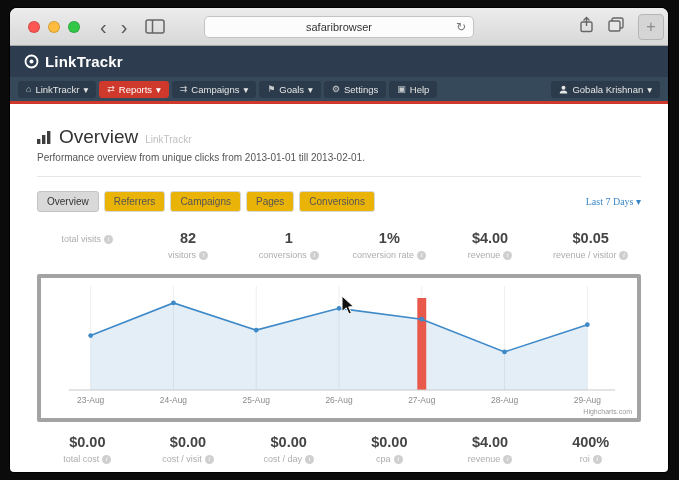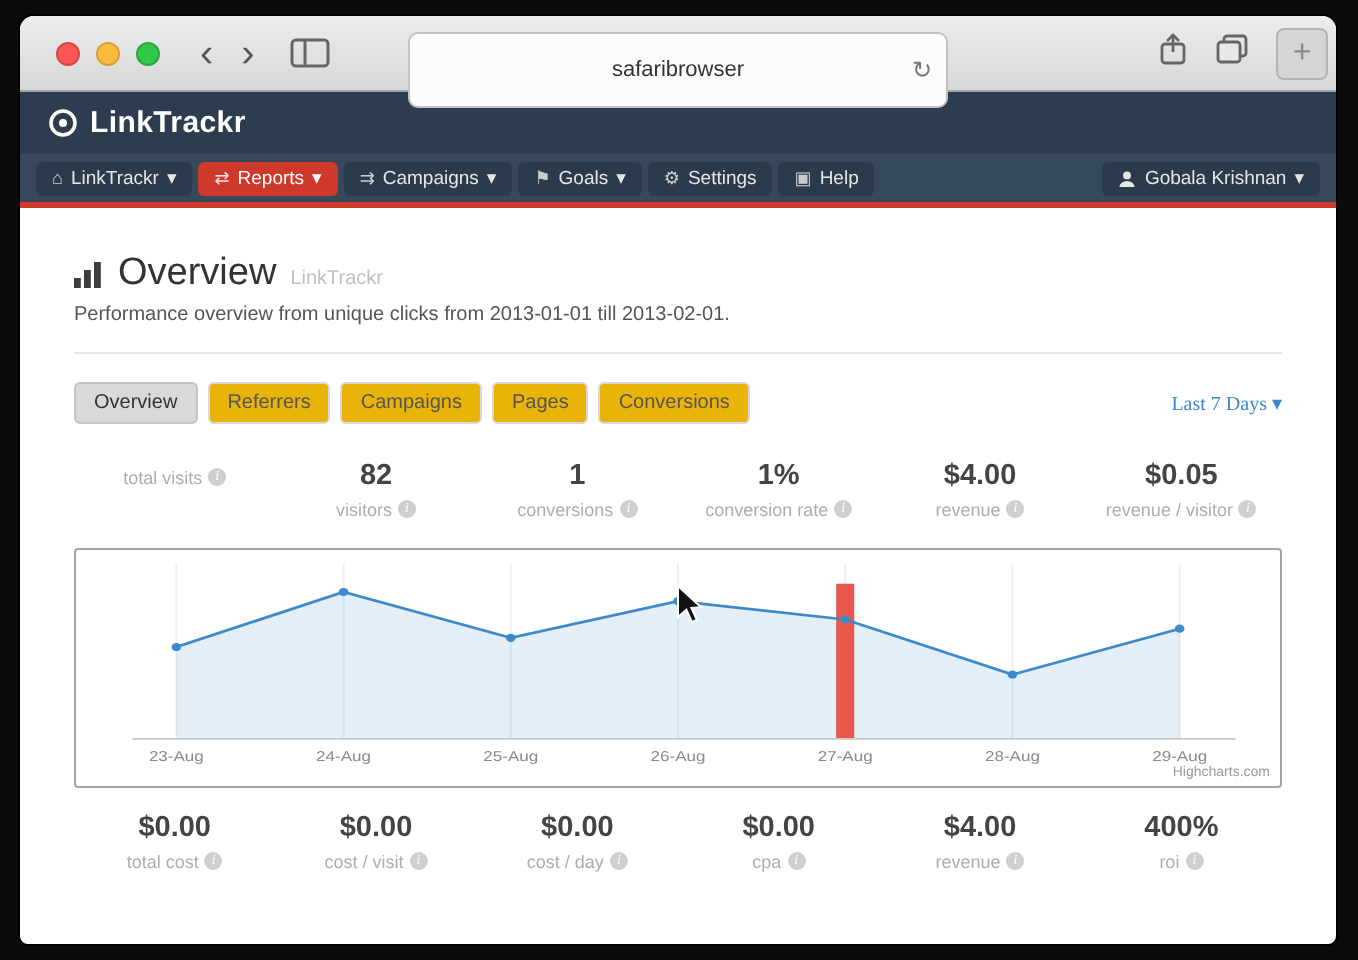--- a/index.html
+++ b/index.html
@@ -12,21 +12,21 @@
 
   
   .toolbar { position:relative; height:38px; background:linear-gradient(#ececec,#d8d8d8);
              border-bottom:1px solid #a6a6a6; display:flex; align-items:center; padding:0 10px; }
   .lights { display:flex; gap:8px; margin-left:8px; }
   .light { width:12px; height:12px; border-radius:50%; border:1px solid rgba(0,0,0,.15); }
   .light.red{background:#fc5753;} .light.yellow{background:#fdbc40;} .light.green{background:#33c748;}
   .navbtns { display:flex; gap:14px; margin-left:20px; color:#555; font-size:20px; line-height:20px; }
   .navbtns span { cursor:default; }
   .sidebar-toggle { margin-left:18px; display:flex; align-items:center; }
-  .urlbox { position:absolute; left:50%; top:8px; transform:translateX(-50%); width:270px; height:38px;
+  .urlbox { position:absolute; left:50%; top:8px; transform:translateX(-50%); width:270px; height:22px;
             background:#fcfcfc; border:1px solid #c3c3c3; border-radius:5px; display:flex; align-items:center;
             justify-content:center; font-size:11px; color:#333; }
   .urlbox .reload { position:absolute; right:7px; color:#777; font-size:12px; }
   .right-icons { margin-left:auto; display:flex; align-items:center; gap:14px; }
   .plusbox { width:26px; height:26px; background:#d5d5d5; border:1px solid #b5b5b5; border-radius:4px;
              display:flex; align-items:center; justify-content:center; color:#8a8a8a; font-size:16px; margin-right:-6px; }
 
   
   .app-header { height:31px; background:#2d3d4f; display:flex; align-items:center; padding:0 14px; }
   .brand { display:flex; align-items:center; gap:6px; color:#fff; font-size:15px; font-weight:bold; letter-spacing:.2px; }
@@ -48,25 +48,25 @@
   .rule { border-top:1px solid #e6e6e6; margin:13px 0 0 0; }
 
   .tabs-row { display:flex; align-items:center; gap:5px; margin-top:14px; }
   .tab { font-size:10px; color:#555; padding:4px 9px; border:1px solid #d8d8d8; border-radius:3px; background:#eab308; cursor:default; }
   .tab.active { background:#d9d9d9; border-color:#c4c4c4; color:#333; }
   .daterange { margin-left:auto; font-size:10px; color:#3a87c8; cursor:default;font-family:Liberation Serif, serif; }
 
   .stats-row { display:flex; margin-top:18px; }
   .stat { flex:1; text-align:center; }
   .stat-value { font-size:14.5px; font-weight:bold; color:#444; }
-  .stat-label { font-size:9px; color:#adadad; margin-top:4px; display:flex; justify-content:center; gap:3px; }
+  .stat-label { font-size:9px; color:#adadad; margin-top:4px; display:flex; justify-content:center; align-items:center; gap:3px; }
   .info { display:inline-block; width:9px; height:9px; border-radius:50%; background:#cfcfcf; color:#fff;
           font-size:7px; line-height:9px; text-align:center; font-style:italic; font-family:"Liberation Serif",serif; }
 
-  .chart-panel { position:relative; margin-top:14px; border:1px solid #a3a3a3; border-radius:2px; height:120px; background:#fff; }
+  .chart-panel { position:relative; margin-top:14px; border:4px solid #a3a3a3; border-radius:2px; height:148px; background:#fff; }
   .chart-panel svg.plot { display:block; width:100%; height:100%; }
   .credit { position:absolute; right:5px; bottom:3px; font-size:7px; color:#999; }
   .cursor { position:absolute; left:300px; top:18px; }
 
   .stats-row.bottom { margin-top:12px; margin-bottom:6px; }
 </style>
 </head>
 <body>
 
 <div class="window">

